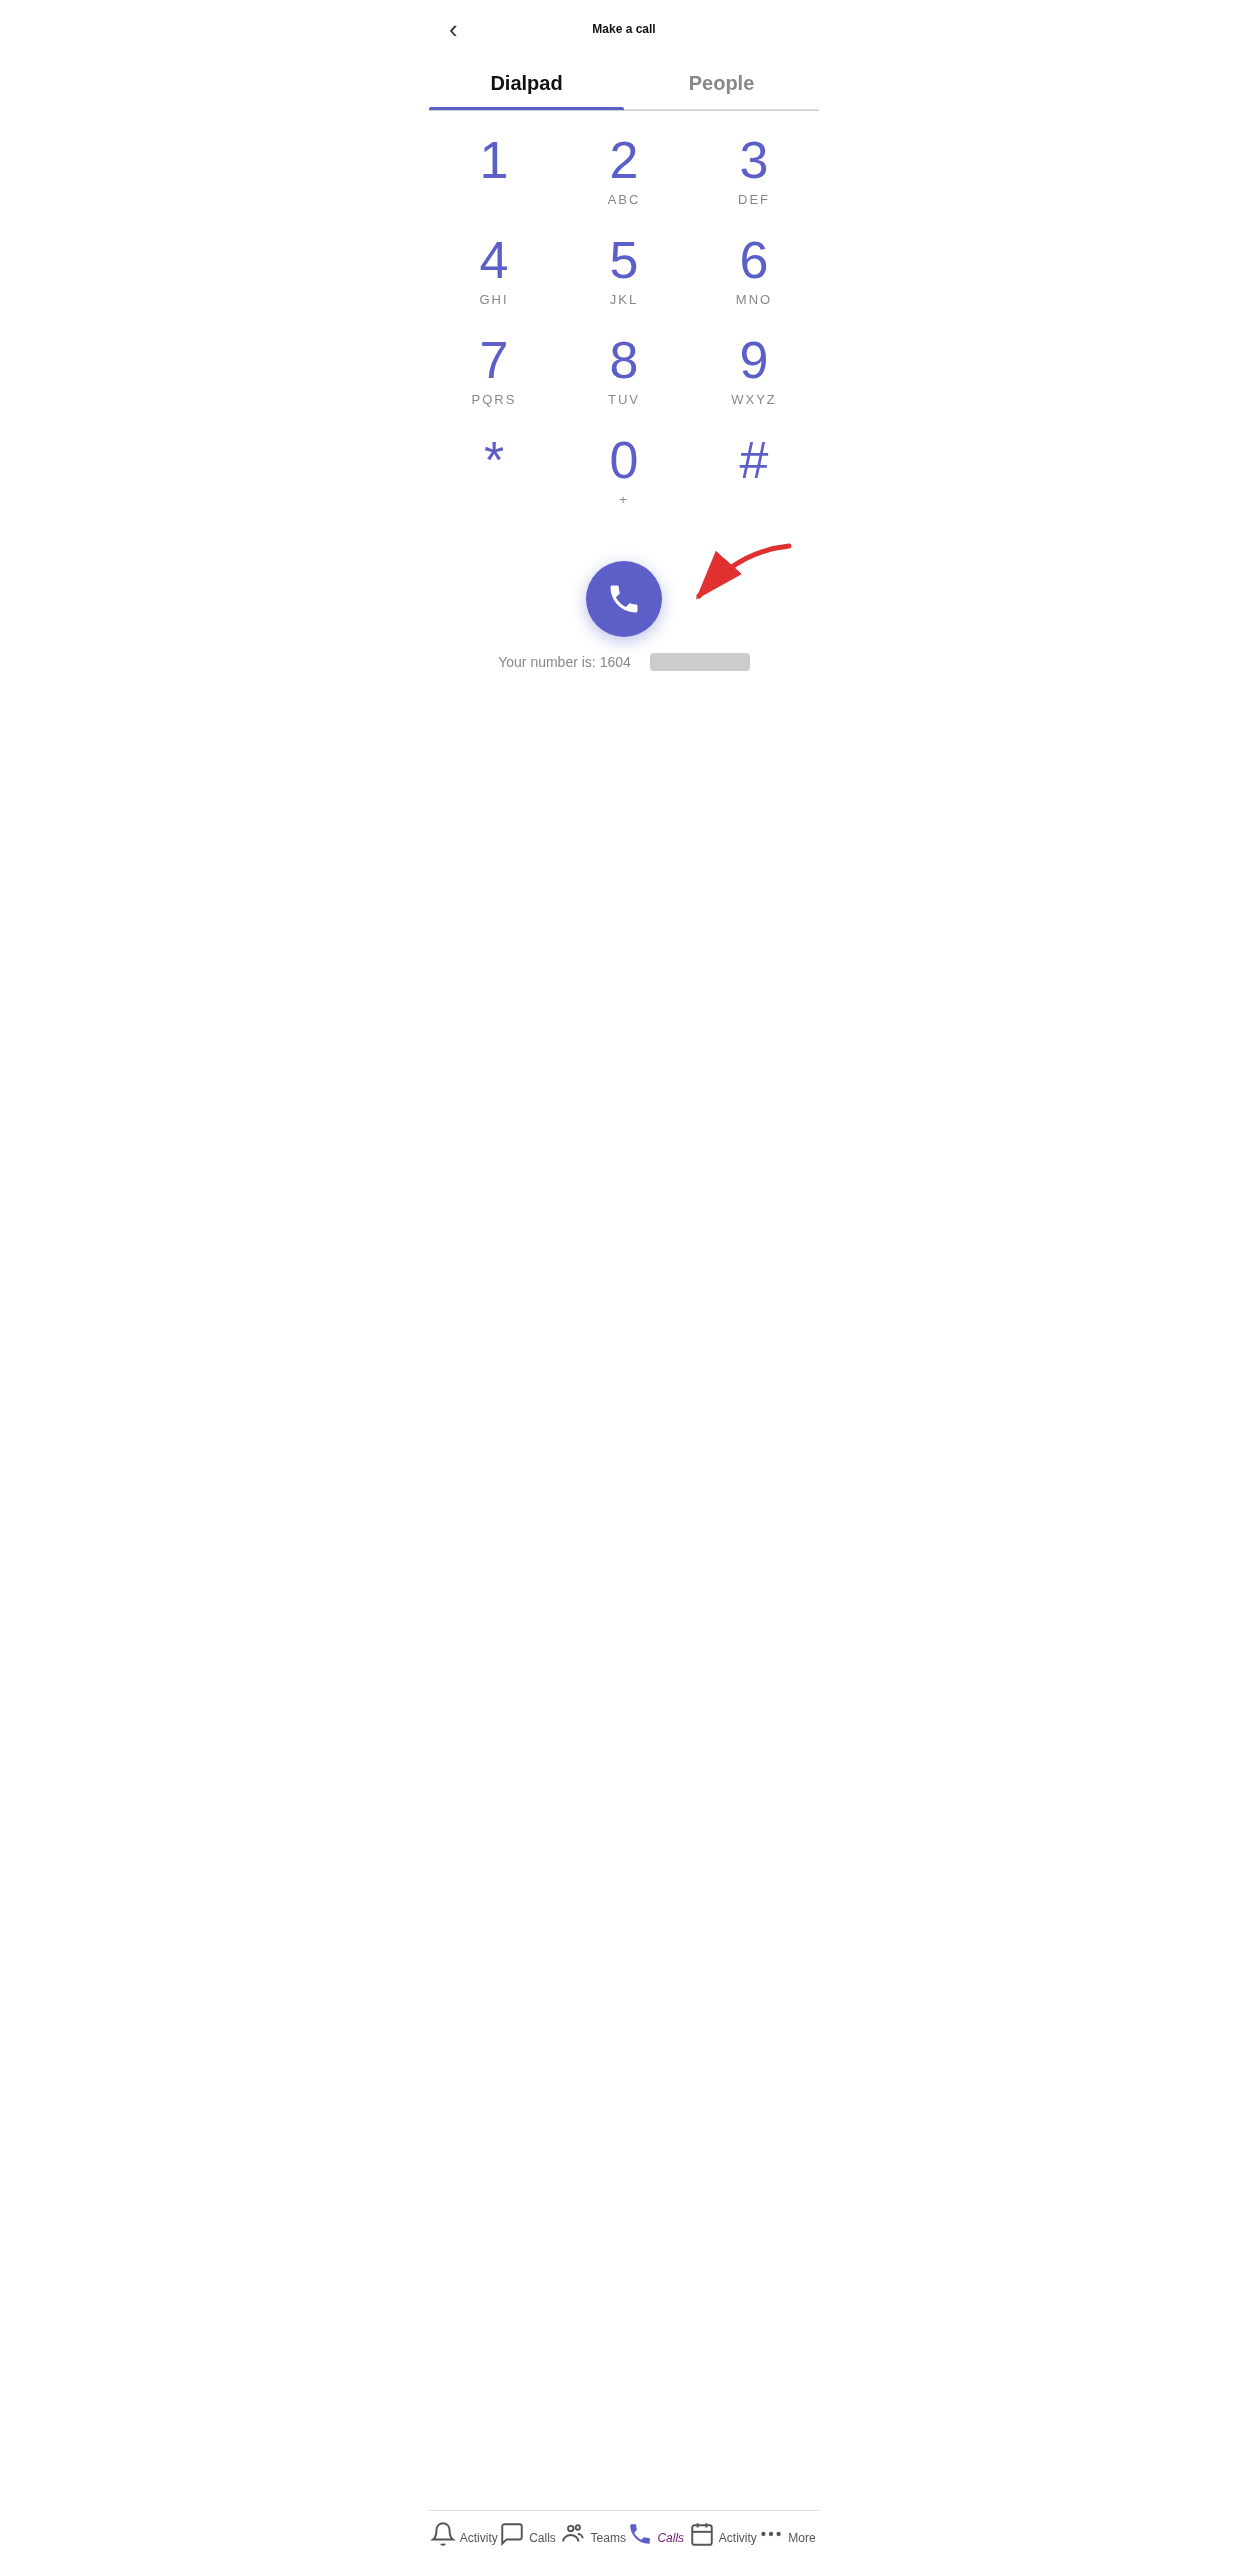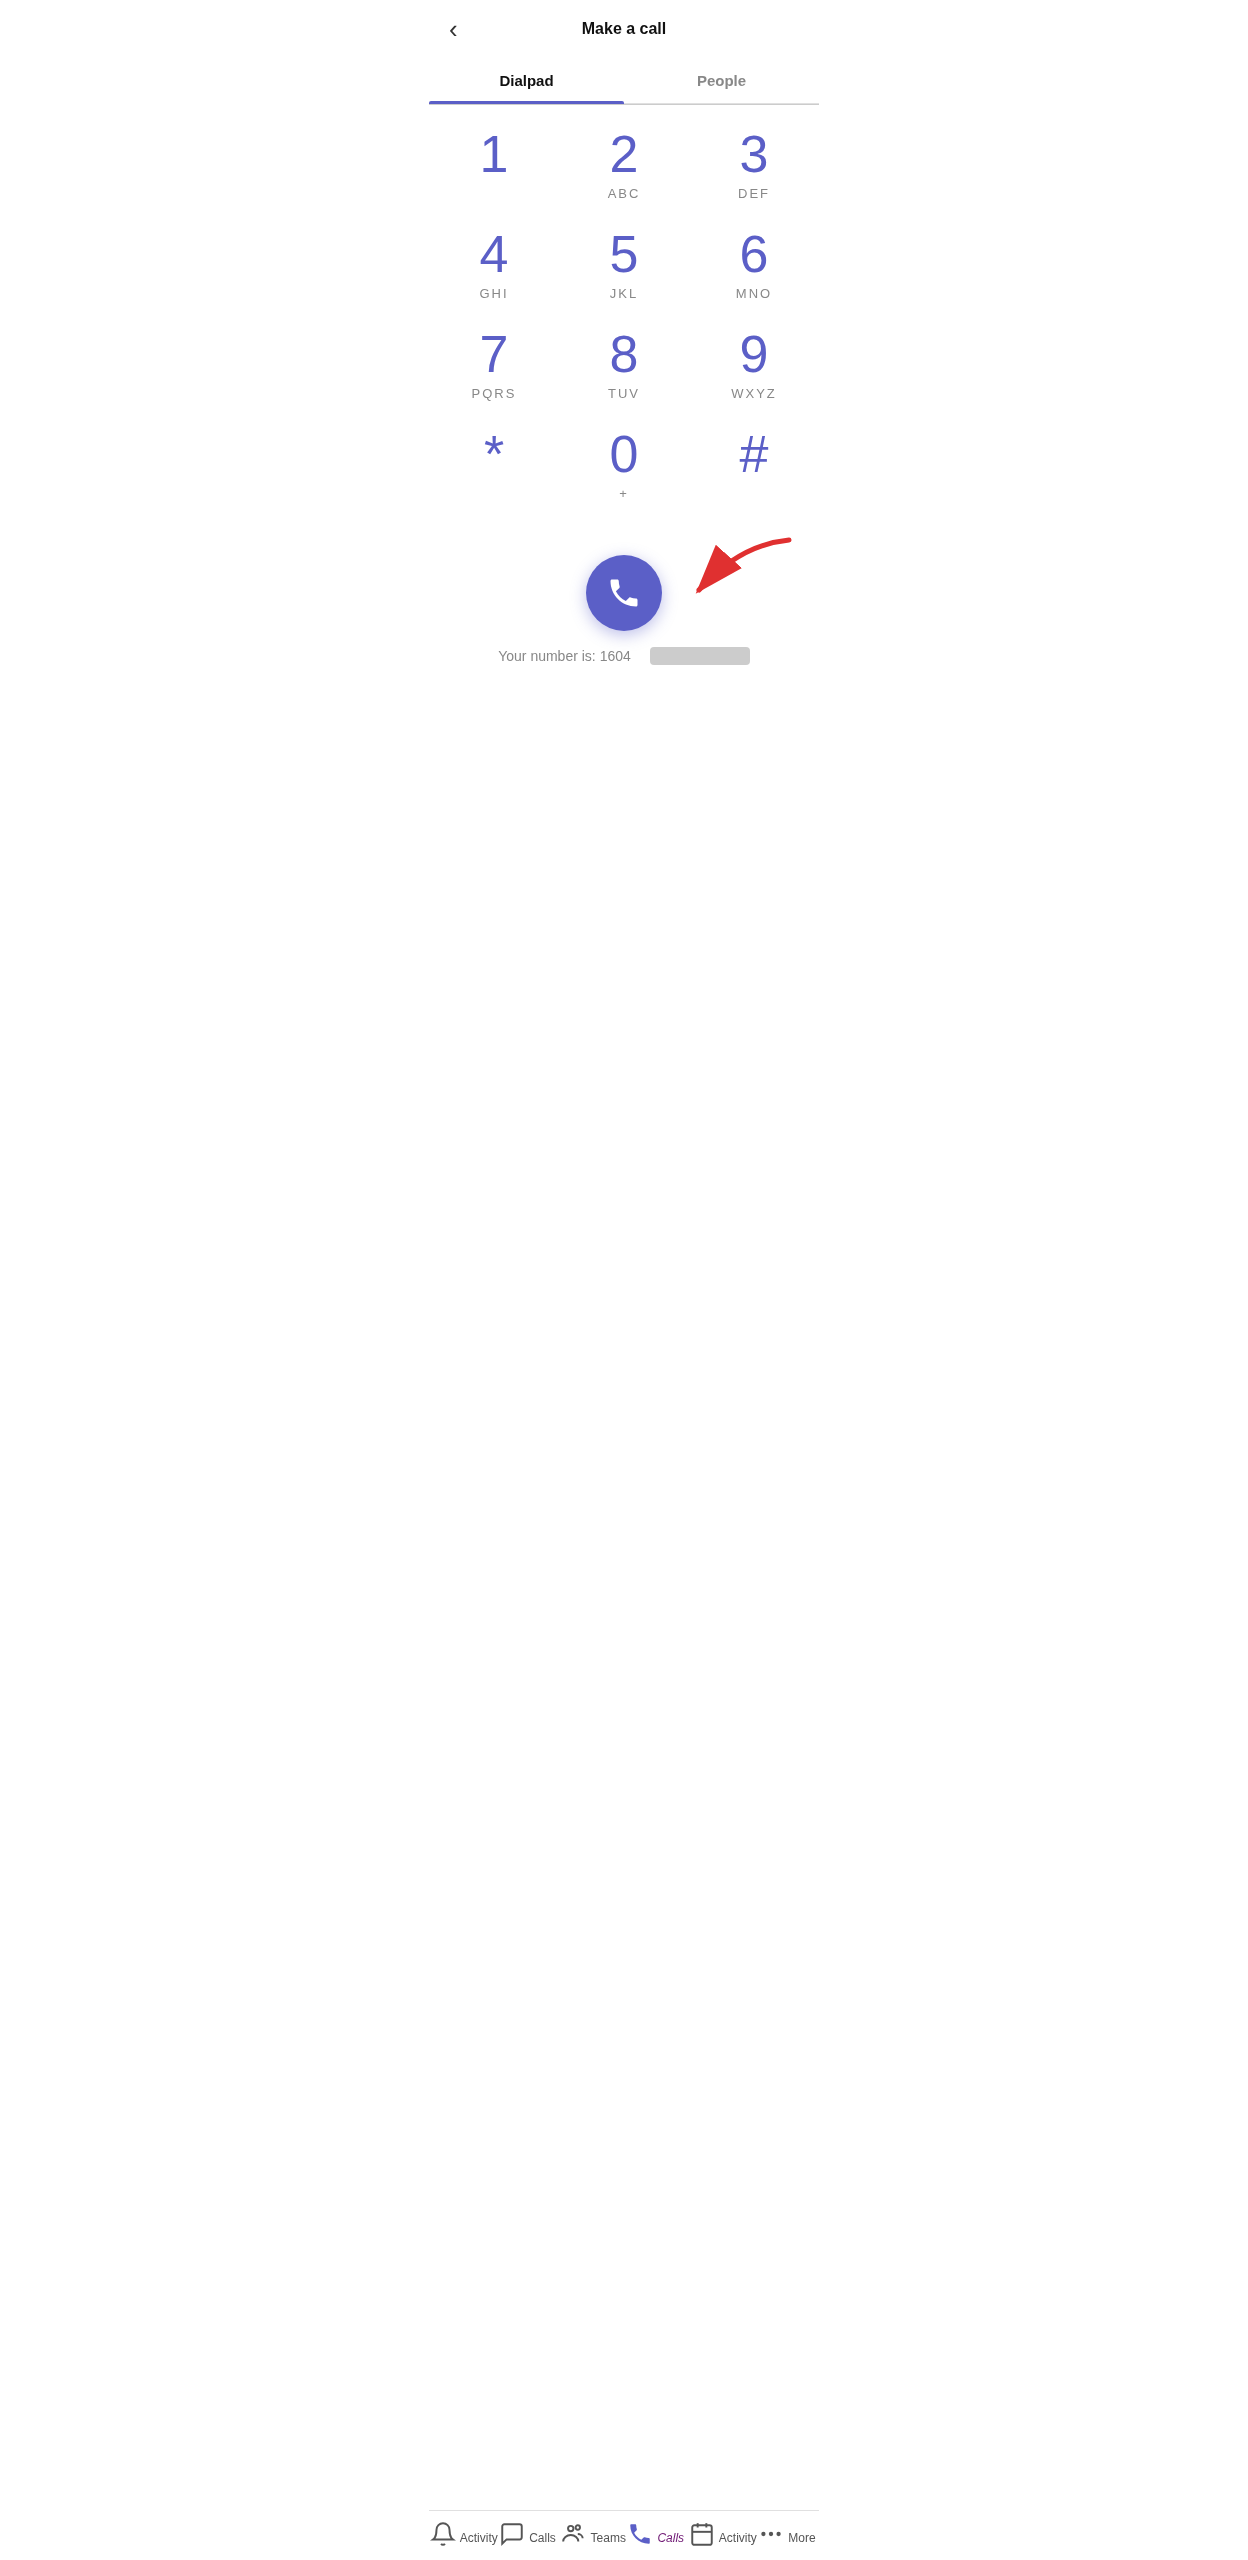--- a/index.html
+++ b/index.html
@@ -24,35 +24,35 @@
     .back-btn {
       font-size: 26px;
       color: #333;
       cursor: pointer;
       line-height: 1;
     }
     .header-title {
       position: absolute;
       left: 50%;
       transform: translateX(-50%);
-      font-size: 16px;
+      font-size: 12px;
       font-weight: 700;
       color: #111;
     }
 
     
     .tabs {
       display: flex;
       border-bottom: 1px solid #e0e0e0;
     }
     .tab {
       flex: 1;
       text-align: center;
       padding: 14px 0;
-      font-size: 15px;
+      font-size: 20px;
       font-weight: 600;
       color: #888;
       cursor: pointer;
       position: relative;
     }
     .tab.active {
       color: #111;
     }
     .tab.active::after {
       content: '';

